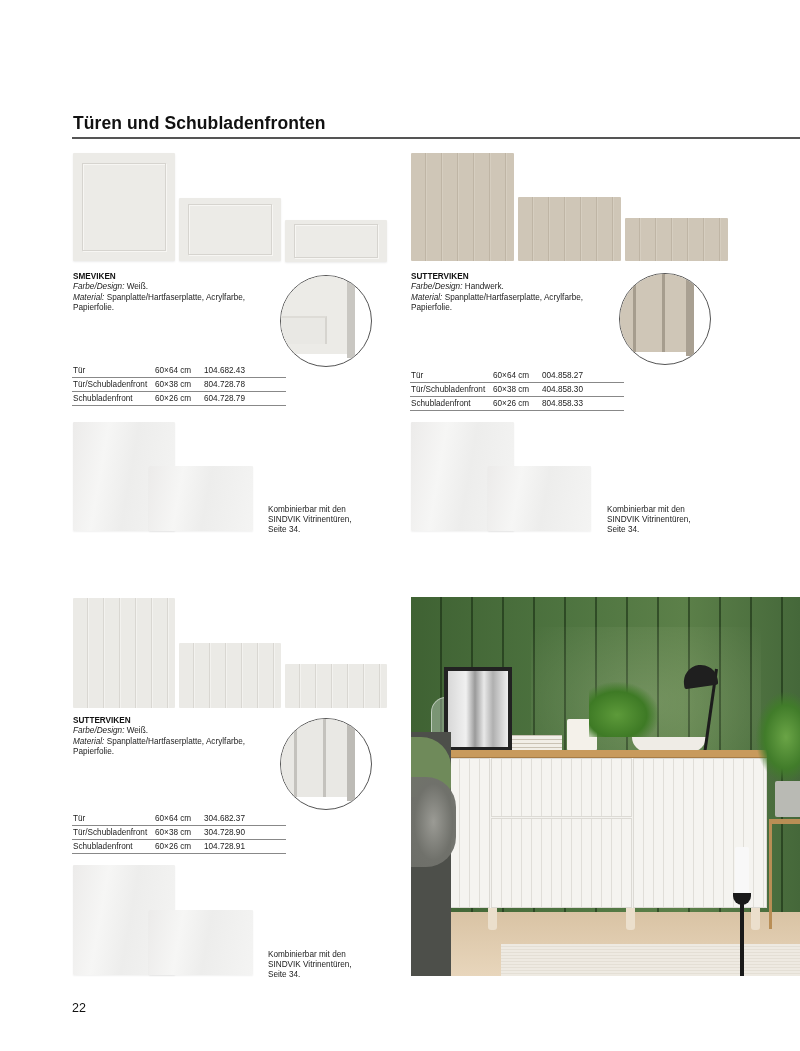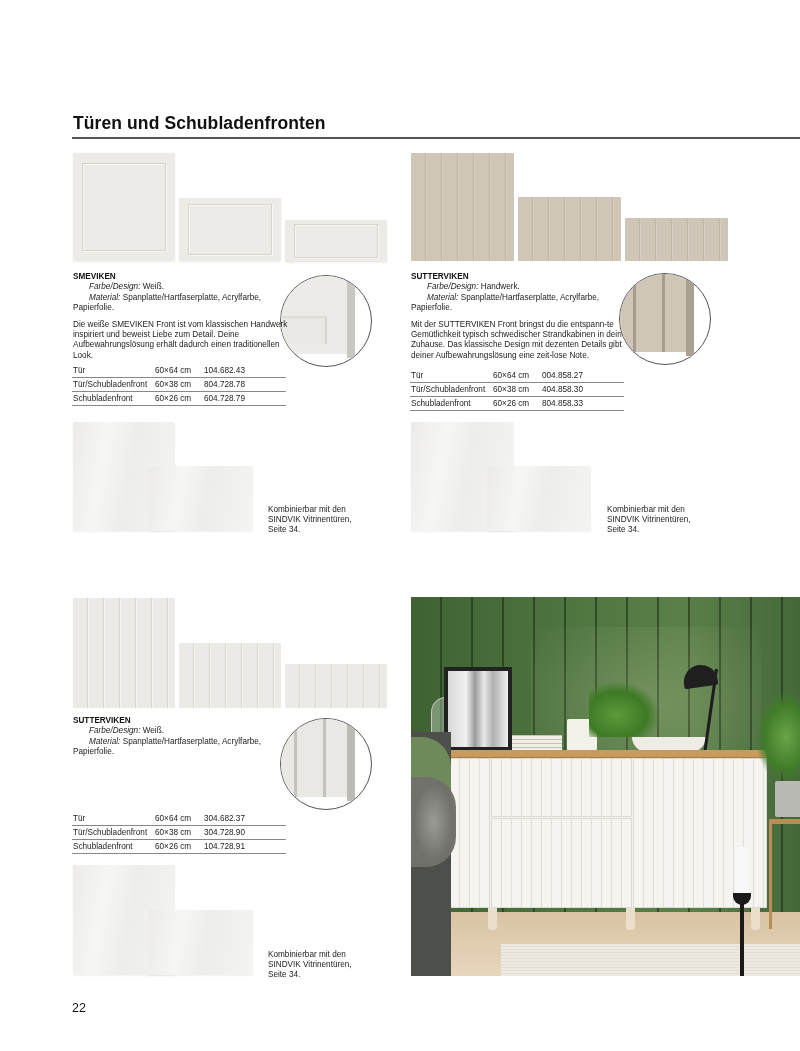--- a/index.html
+++ b/index.html
@@ -26,21 +26,21 @@
     .zc-beige .face { position: absolute; left: 0; top: 0; right: 24px; bottom: 12px; background: #cfc6b7; }
     .zc-beige .groove { position: absolute; top: 0; bottom: 12px; width: 3px; background: #a69d8e; }
     .zc-beige .edge { background: #a9a092; }
     .zc-wg .face { position: absolute; left: 0; top: 0; right: 24px; bottom: 12px; background: #e9e8e4; }
     .zc-wg .groove { position: absolute; top: 0; bottom: 12px; width: 3px; background: #c4c2bd; }
     .zc-wg .edge { background: #bdbbb6; }
 
     
     .info { position: absolute; width: 215px; font-size: 8.2px; line-height: 10.4px; color: #222; }
     .info .name { font-weight: bold; color: #111; }
-    .info .label { font-style: italic; margin-left: 16px; }
+    .info .label { font-style: italic; }
     .info .desc { margin-top: 6px; }
 
     .spec-table { position: absolute; width: 214px; border-collapse: collapse; font-size: 8.2px; color: #222; }
     .spec-table td { padding: 2px 0 2px 1px; border-bottom: 1px solid #888; height: 13px; white-space: nowrap; }
     .spec-table td.c1 { width: 82px; }
     .spec-table td.c2 { width: 49px; }
 
     .note { position: absolute; width: 100px; font-size: 8.2px; line-height: 10.2px; color: #222; }
 
     .page-number { position: absolute; left: 72px; top: 1001px; font-size: 12.5px; color: #111; }
@@ -89,21 +89,20 @@
   <div class="zoom-circle zc-white" style="left:280px;top:275px;">
     <div class="face"></div>
       <div class="inner"></div>
       <div class="edge"></div>
   </div>
 
   <div class="info" style="left:73px;top:272px;">
     <div class="name">SMEVIKEN</div>
     <div><span class="label">Farbe/Design:</span> <span>Weiß.</span></div>
     <div><span class="label">Material:</span> <span>Spanplatte/Hartfaserplatte, Acrylfarbe, Papierfolie.</span></div>
-    <div class="desc">Die weiße SMEVIKEN Front ist vom klassischen Handwerk inspiriert und beweist Liebe zum Detail. Deine Aufbewahrungslösung erhält dadurch einen traditionellen Look.</div>
   </div>
 
   <table class="spec-table" style="left:72px;top:364px;">
     <tbody>
         <tr>
           <td class="c1">Tür</td>
           <td class="c2">60×64 cm</td>
           <td>104.682.43</td>
         </tr>
     <tr>
@@ -133,21 +132,20 @@
     <div class="face"></div>
     <div class="groove" style="left:13px;"></div>
     <div class="groove" style="left:42px;"></div>
     <div class="edge"></div>
   </div>
 
   <div class="info" style="left:411px;top:272px;">
     <div class="name">SUTTERVIKEN</div>
     <div><span class="label">Farbe/Design:</span> <span>Handwerk.</span></div>
     <div><span class="label">Material:</span> <span>Spanplatte/Hartfaserplatte, Acrylfarbe, Papierfolie.</span></div>
-    <div class="desc">Mit der SUTTERVIKEN Front bringst du die entspann-te Gemütlichkeit typisch schwedischer Strandkabinen in dein Zuhause. Das klassische Design mit dezenten Details gibt deiner Aufbewahrungslösung eine zeit-lose Note.</div>
   </div>
 
   <table class="spec-table" style="left:410px;top:369px;">
     <tbody>
         <tr>
           <td class="c1">Tür</td>
           <td class="c2">60×64 cm</td>
           <td>004.858.27</td>
         </tr>
     <tr>

